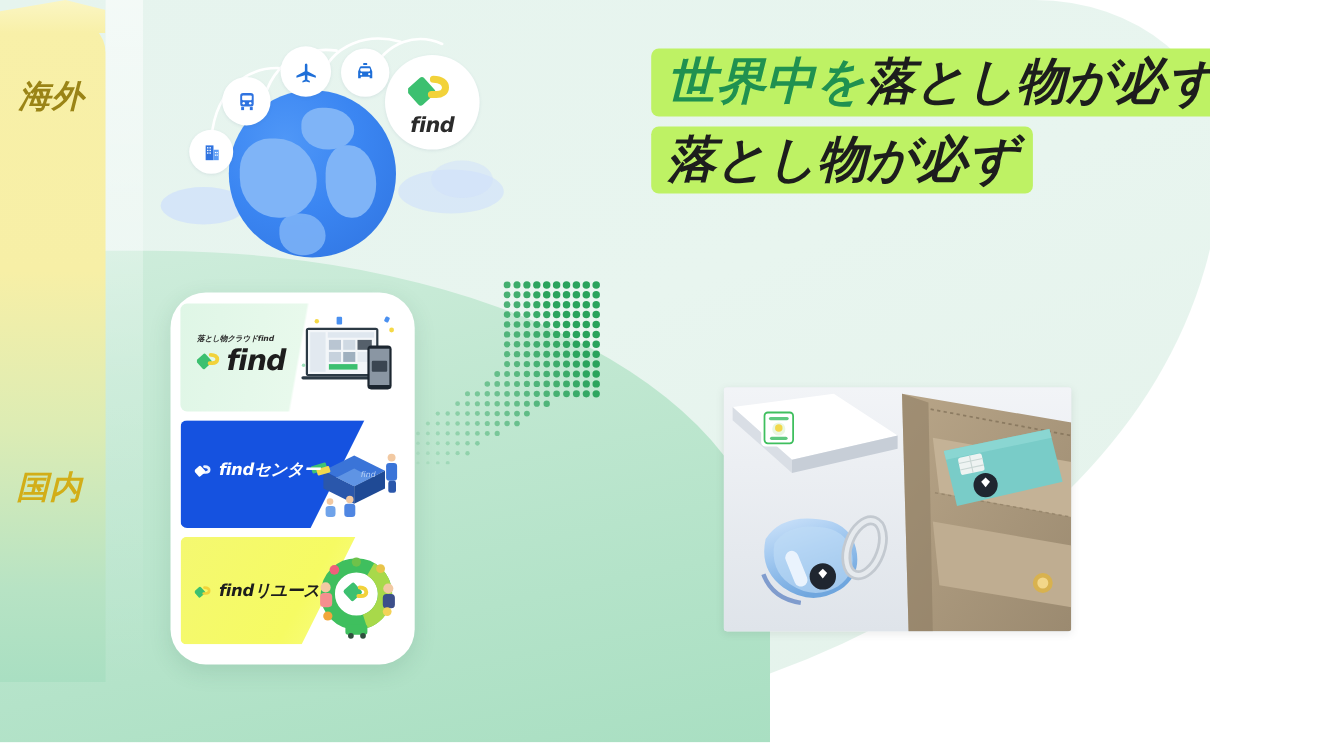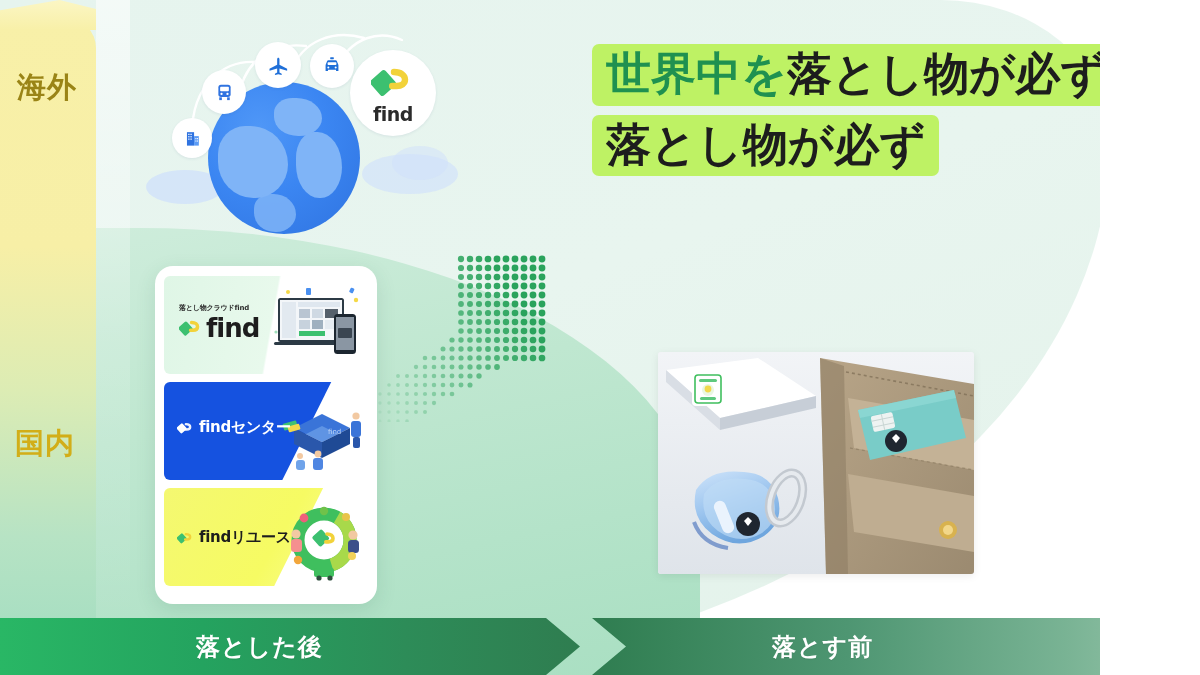--- a/index.html
+++ b/index.html
@@ -2,21 +2,21 @@
 <html lang="ja"><head>
 <meta charset="utf-8">
 <title>find service overview slide</title>
 <style>
   html,body{margin:0;padding:0;}
   body{
     width:1200px;height:675px;overflow:hidden;
     font-family:"Liberation Sans","DejaVu Sans",sans-serif;
     background:#ffffff;
   }
-  #slide{position:relative;width:1100px;height:675px;overflow:hidden;background:#ffffff;}
+  #slide{position:relative;width:1100px;height:675px;overflow:hidden;background:#ffffff;font-style:italic;}
 
   
   .bg-mint{
     position:absolute;left:0;top:0;width:1110px;height:675px;
     background:linear-gradient(160deg,#e6f4ee 0%,#e8f5ef 45%,#e3f2ea 100%);
     border-bottom-right-radius:1100px 760px;
     border-top-right-radius:240px 200px;
   }
   .bg-green-curve{
     position:absolute;left:0;top:228px;width:700px;height:447px;
@@ -76,21 +76,21 @@
   #bubble-find{width:86px;height:86px;left:210px;top:28px;flex-direction:column;}
   #find-word{font-size:19px;font-weight:bold;color:#2b2b2b;margin-top:1px;
              font-family:"DejaVu Sans","Liberation Sans",sans-serif;letter-spacing:-.5px;}
 
   
   #dotted-arrow{position:absolute;left:378px;top:242px;width:200px;height:180px;}
 
   
   #card-stack{
     position:absolute;left:155px;top:266px;width:222px;height:338px;
-    background:#ffffff;border-radius:18px;padding:10px 9px;box-sizing:border-box;
+    background:#ffffff;border-radius:32px;padding:10px 9px;box-sizing:border-box;
     box-shadow:0 6px 20px rgba(40,90,70,.13);
   }
   .card{position:relative;height:98px;border-radius:6px;overflow:hidden;margin-bottom:8px;background:#fff;}
   .card:last-child{margin-bottom:0;}
   .card-label{position:absolute;z-index:4;display:flex;align-items:center;gap:5px;}
 
   #card-find{background:linear-gradient(100deg,#dff6e6 0%,#e8f9ec 52%,#ffffff 53%,#ffffff 100%);}
   #card-find .card-label{left:15px;top:27px;flex-direction:column;align-items:flex-start;gap:2px;}
   #card-find-kicker{font-size:7px;font-weight:bold;color:#2d2d2d;letter-spacing:-.2px;
       font-family:"DejaVu Sans","Liberation Sans",sans-serif;}
@@ -583,22 +583,14 @@
       <rect x="60" y="148" width="12" height="34" rx="6" fill="#eaf3fd" transform="rotate(-22 66 165)"></rect>
       <circle cx="90" cy="172" r="12" fill="#1f2630"></circle>
       <path d="M86 169 l4-4 4 4 -4 5z" fill="#ffffff"></path>
       <path d="M36 170 q8 22 34 26" stroke="#2f5fb5" stroke-width="4" fill="none" opacity=".55"></path>
 
       <ellipse cx="128" cy="146" rx="15" ry="26" fill="none" stroke="#c3c9d0" stroke-width="9" transform="rotate(20 128 146)"></ellipse>
       <ellipse cx="128" cy="146" rx="15" ry="26" fill="none" stroke="#e6eaee" stroke-width="4" transform="rotate(20 128 146)"></ellipse>
     </svg>
   </div>
 
-  <div id="timeline">
-    <div class="tl-seg" id="tl-left">
-      <span class="tl-text">落とした後</span>
-    </div>
-    <div class="tl-seg" id="tl-right">
-      <span class="tl-text">落とす前</span>
-    </div>
-  </div>
 
 </div>
 
 </body></html>

